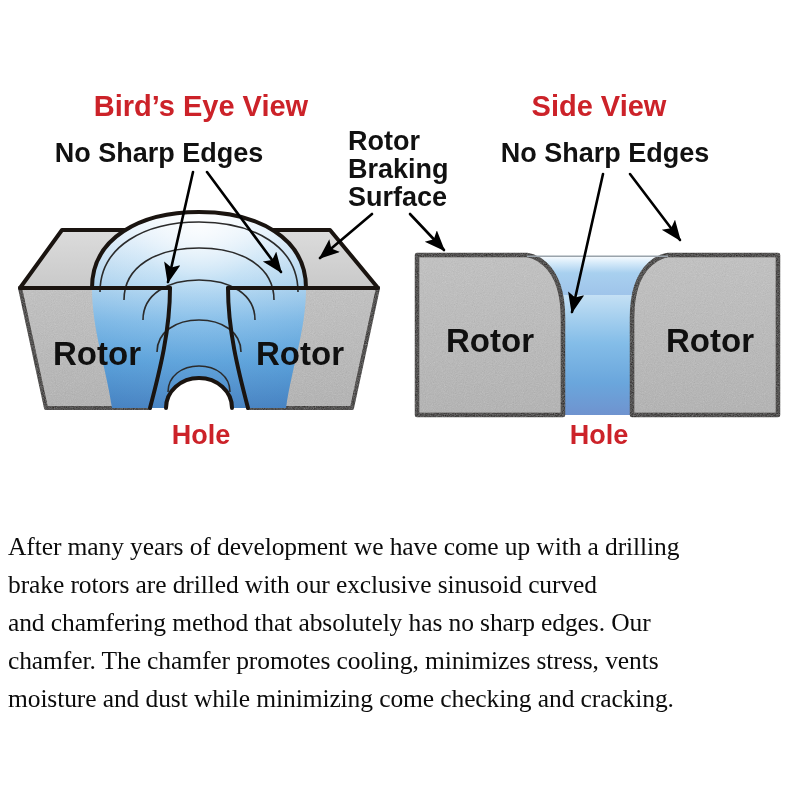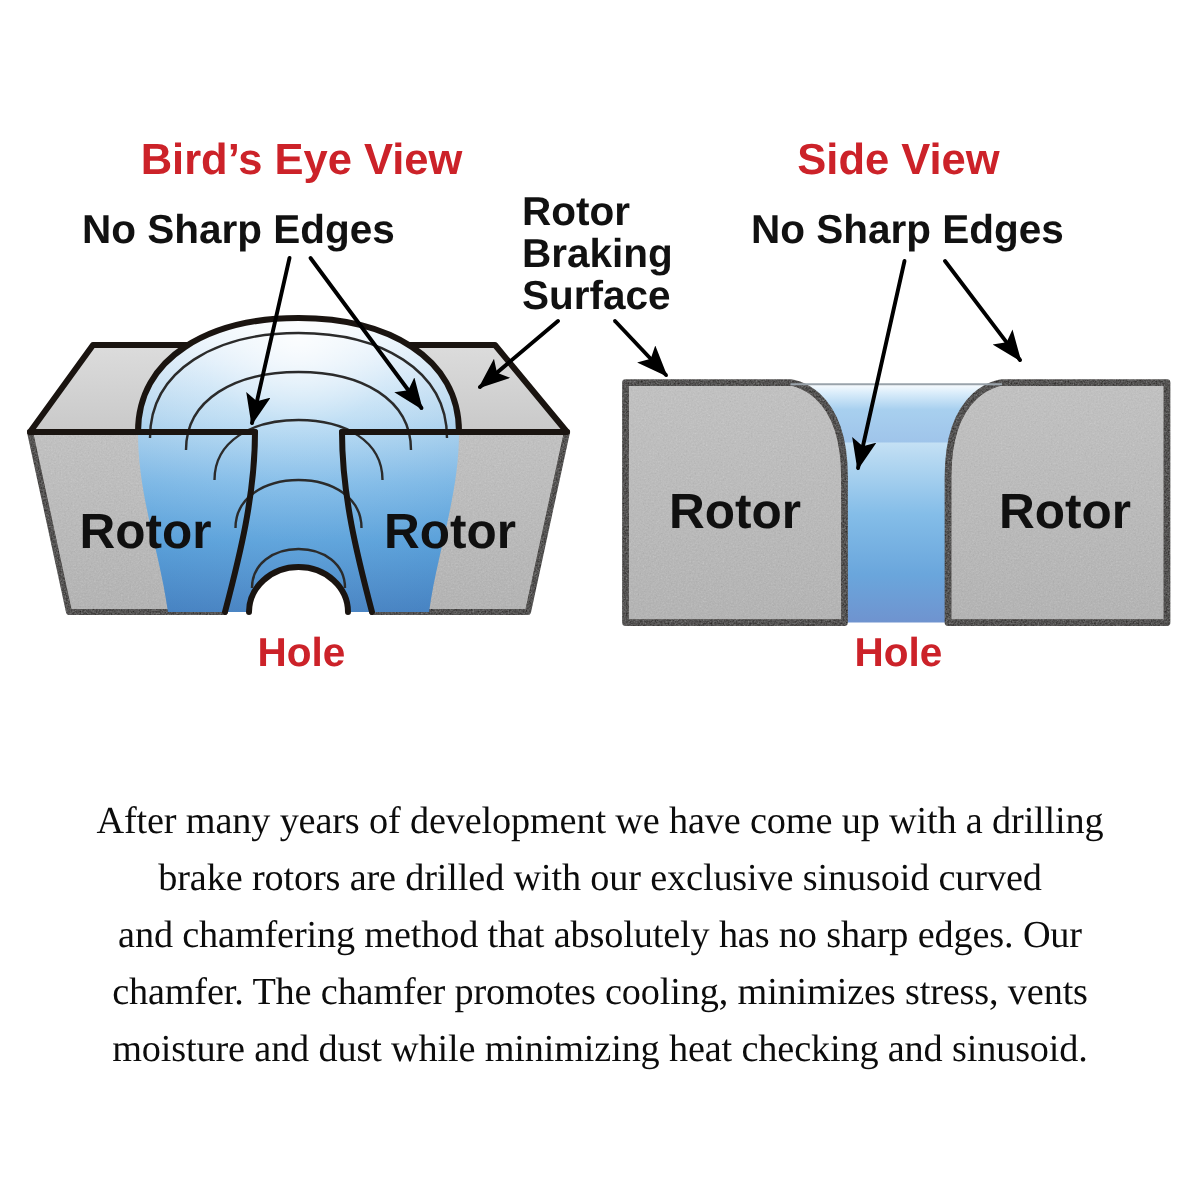--- a/index.html
+++ b/index.html
@@ -60,21 +60,21 @@
     stroke: #000000;
     stroke-width: 2.6;
     stroke-linecap: round;
   }
   .arrowfill { fill: #000000; }
   #paragraph-inner {
     position: absolute;
     left: 8px;
     top: 528px;
     width: 784px;
-    text-align: center;
+    text-align: left;
     font-family: "Liberation Serif", serif;
     font-size: 25.5px;
     line-height: 38px;
     color: #0c0c0c;
     letter-spacing: -0.1px;
   }
 </style>
 </head>
 <body>
 
@@ -234,16 +234,16 @@
       <text class="ttl" x="599" y="444" font-size="27" text-anchor="middle">Hole</text>
     </g>
 
   </svg>
 
   <div id="paragraph-inner">
     <div>After many years of development we have come up with a drilling</div>
     <div>brake rotors are drilled with our exclusive sinusoid curved</div>
     <div>and chamfering method that absolutely has no sharp edges.  Our</div>
     <div>chamfer. The chamfer promotes cooling, minimizes stress, vents</div>
-    <div>moisture and dust while minimizing heat checking and sinusoid.</div>
+    <div>moisture and dust while minimizing come checking and cracking.</div>
   </div>
 
 </div>
 
 </body></html>

